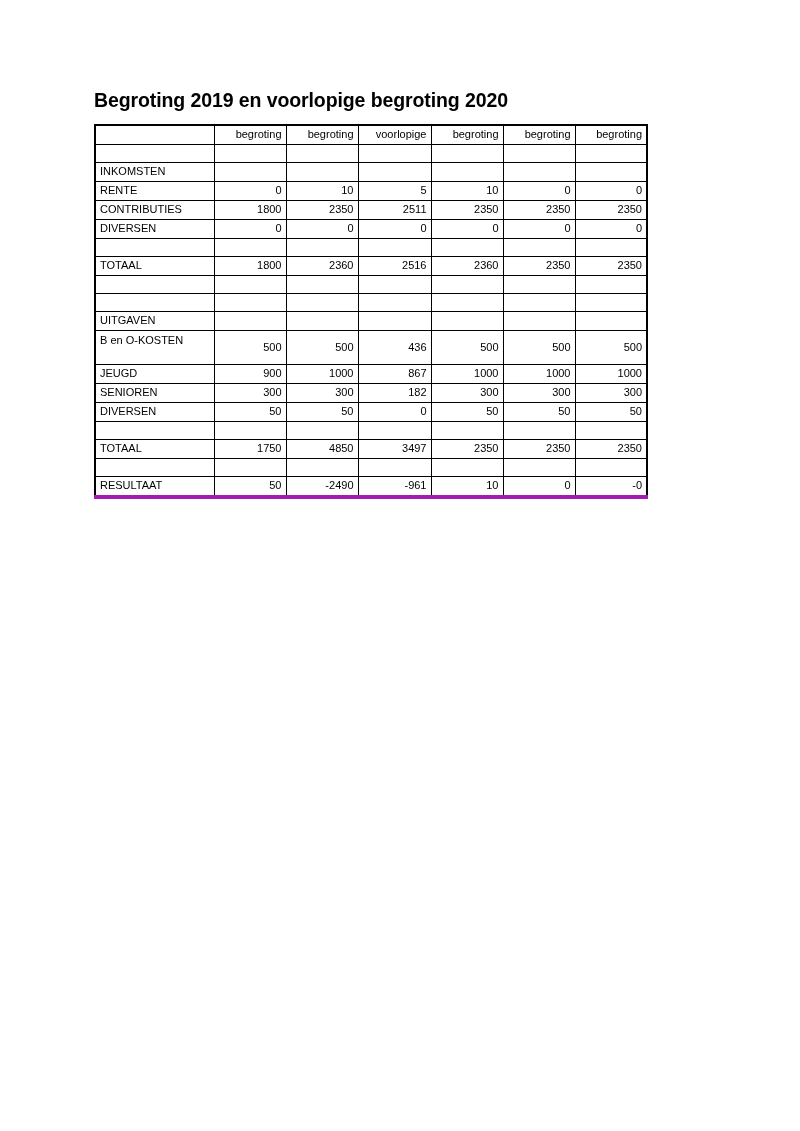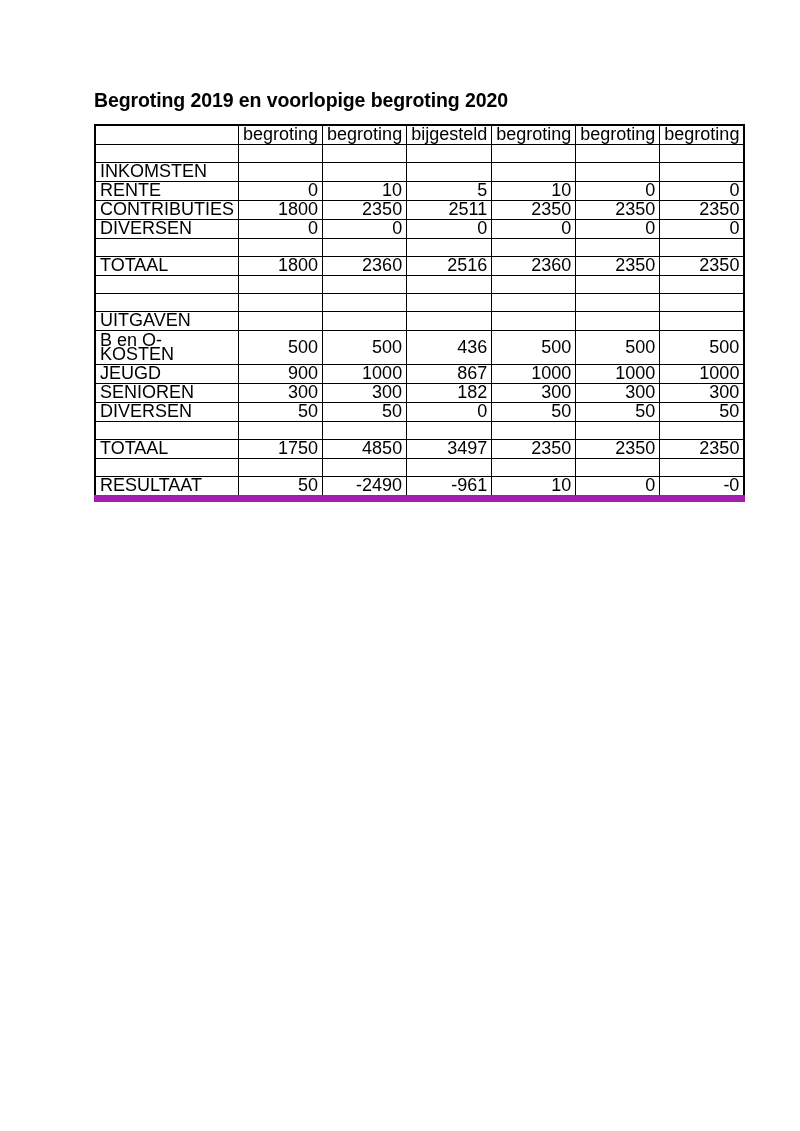--- a/index.html
+++ b/index.html
@@ -31,21 +31,21 @@
     letter-spacing: -0.1px;
     white-space: nowrap;
     line-height: 24px;
   }
   #budget-table {
     position: absolute;
     left: 94px;
     top: 124px;
     border-collapse: collapse;
     table-layout: fixed;
-    font-size: 18px;
+    font-size: 11px;
     line-height: 15px;
   }
   #budget-table col.c-label { width: 119px; }
   #budget-table col.c-num   { width: 72px; }
   #budget-table col.c-num-w { width: 73px; }
 
   #budget-table td {
     border: 1px solid #000000;
     padding: 1px 4px 2px 4px;
     height: 18px;
@@ -62,21 +62,21 @@
   }
   #budget-table td.head {
     text-align: right;
   }
   #budget-table td.head-lbl {
     text-align: left;
   }
   
   #budget-table tr.r-hdr-3 td { border-bottom: 2px solid #000000; }
   #budget-table tr:first-child td { border-top: 2px solid #000000; }
-  #budget-table tr:last-child td { border-bottom: 7px solid #a21caf; margin-top: 48px; }
+  #budget-table tr:last-child td { border-bottom: 4px solid #a21caf; margin-top: 48px; }
   #budget-table td:first-child { border-left: 2px solid #000000; }
   #budget-table td:last-child  { border-right: 2px solid #000000; }
 
   #budget-table tr.r-twoline td { height: 34px; }
   #budget-table tr.r-twoline td.lbl {
     white-space: normal;
     vertical-align: top;
     line-height: 14px;
     padding-top: 2px;
   }
@@ -98,21 +98,21 @@
         <col class="c-num-w">
       <col class="c-num">
         <col class="c-num">
         <col class="c-num">
     </colgroup>
     <tbody id="table-body">
         <tr>
           <td class="head-lbl"></td>
           <td class="head">begroting</td>
           <td class="head">begroting</td>
-          <td class="head">bijgesteld</td>
+          <td class="head">voorlopige</td>
           <td class="head">begroting</td>
           <td class="head">begroting</td>
           <td class="head">begroting</td>
         </tr>
         <tr class="r-spacer">
           <td class="lbl"></td>
           <td class="num"></td>
           <td class="num"></td>
           <td class="num"></td>
           <td class="num"></td>

